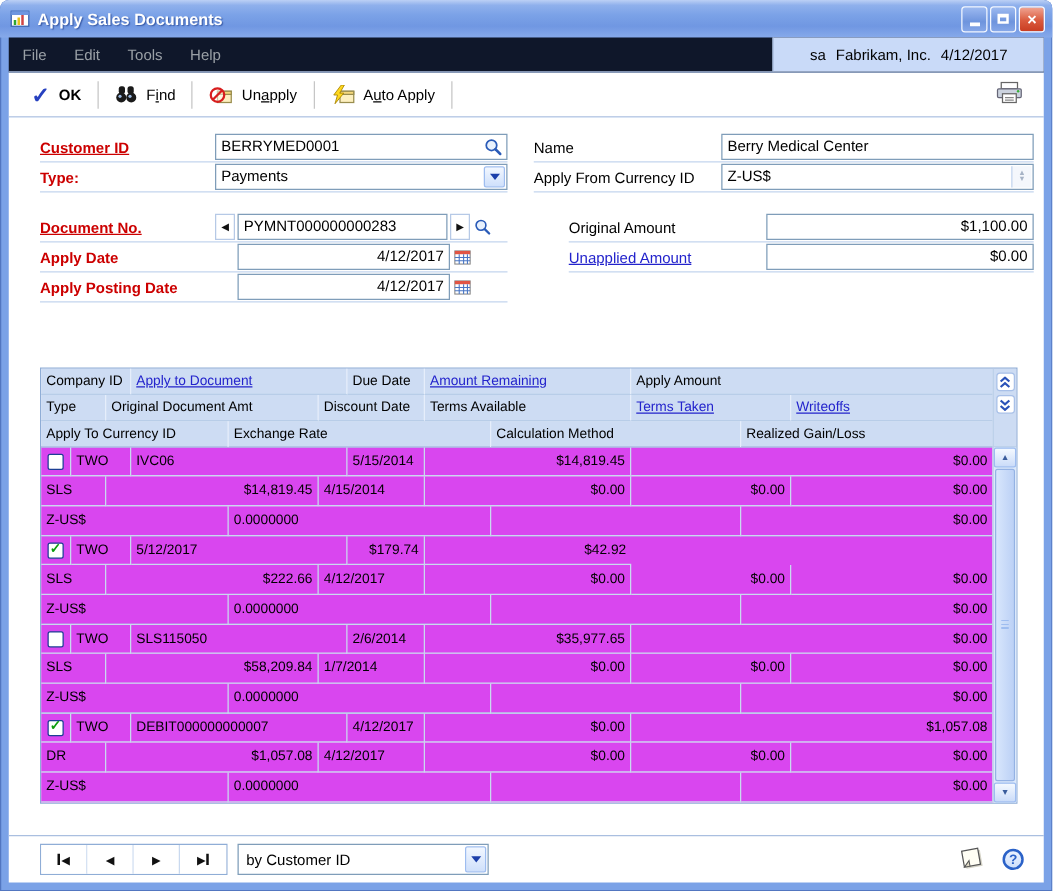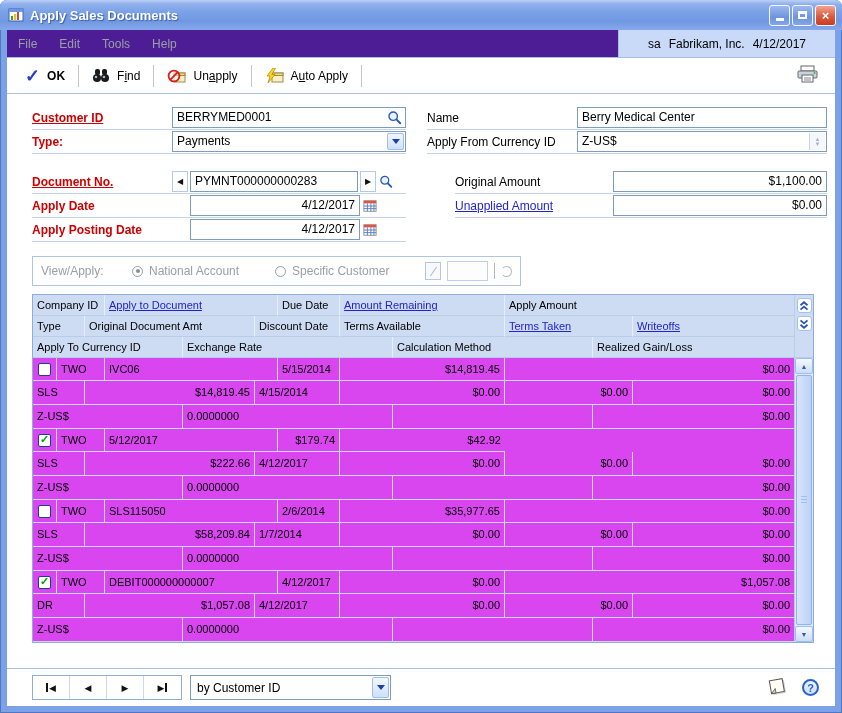--- a/index.html
+++ b/index.html
@@ -16,21 +16,21 @@
               background:linear-gradient(180deg,#bcd0f5 0%, #8fb0ec 14%, #7ba2e7 40%, #7097e2 70%, #86a9ea 100%); }
   .titlebar .title { color:#fff; font-weight:bold; font-size:13px; margin-left:6px; text-shadow:1px 1px 1px #3a5ca8; flex:1; }
   .winbtn { width:21px; height:21px; margin-left:2px; border-radius:3px; border:1px solid #f4f8ff;
             display:flex; align-items:center; justify-content:center; color:#fff; font-weight:bold; }
   .btn-min, .btn-max { background:linear-gradient(180deg,#9cb9f0,#6e94dd 60%,#85a7e8); }
   .btn-close { background:linear-gradient(180deg,#f0a492,#da5a3d 55%,#c93d22); font-size:13px; }
   .glyph-min { width:8px; height:3px; background:#fff; margin-top:9px; }
   .glyph-max { width:9px; height:8px; border:2px solid #fff; border-top-width:3px; }
 
   
-  .menubar { height:28px; background:#4c1d95; border-bottom:1px solid #aabfe0; display:flex; align-items:center; position:relative; }
+  .menubar { height:28px; background:#0f172a; border-bottom:1px solid #aabfe0; display:flex; align-items:center; position:relative; }
   .menu-item { padding:0 11px; color:#9aa0a6; }
   .session { position:absolute; right:0; top:0; bottom:0; width:217px; background:#c9daf8;
              border-left:1px solid #aabfe0; display:flex; align-items:center; justify-content:center; color:#000; }
   .session span { margin:0 4px; }
 
   
   .toolbar { height:36px; background:#fff; border-bottom:1px solid #aabfe0; display:flex; align-items:center; padding:0 10px; }
   .tool-btn { display:flex; align-items:center; gap:7px; padding:4px 8px; cursor:default; }
   .tool-btn .lbl { font-size:12px; }
   .tool-btn .lbl.b { font-weight:bold; }
@@ -325,35 +325,20 @@
       <div class="frow">
         <span class="fl plain lab158">Original Amount</span>
         <span class="fbox rt" style="flex:1;"><span>$1,100.00</span></span>
       </div>
       <div class="frow">
         <span class="blue-link lab158">Unapplied Amount</span>
         <span class="fbox rt" style="flex:1;"><span>$0.00</span></span>
       </div>
     </div>
 
-    <div class="view-apply">
-      <span style="width:85px;">View/Apply:</span>
-      <span class="va-opt">
-        <span class="radio checked"></span>
-        <span>National Account</span>
-      </span>
-      <span class="va-opt">
-        <span class="radio"></span>
-        <span>Specific Customer</span>
-      </span>
-      <span class="va-btn"></span>
-      <span class="va-input"></span>
-      <span class="va-sep"></span>
-      <span class="va-circle"></span>
-    </div>
 
     <div class="grid">
       <div class="gmain">
         <div class="hr hr1">
           <span class="hc">Company ID</span>
           <span class="hc blue-link">Apply to Document</span>
           <span class="hc">Due Date</span>
           <span class="hc blue-link">Amount Remaining</span>
           <span class="hc" style="border-right:none;">Apply Amount</span>
         </div>

